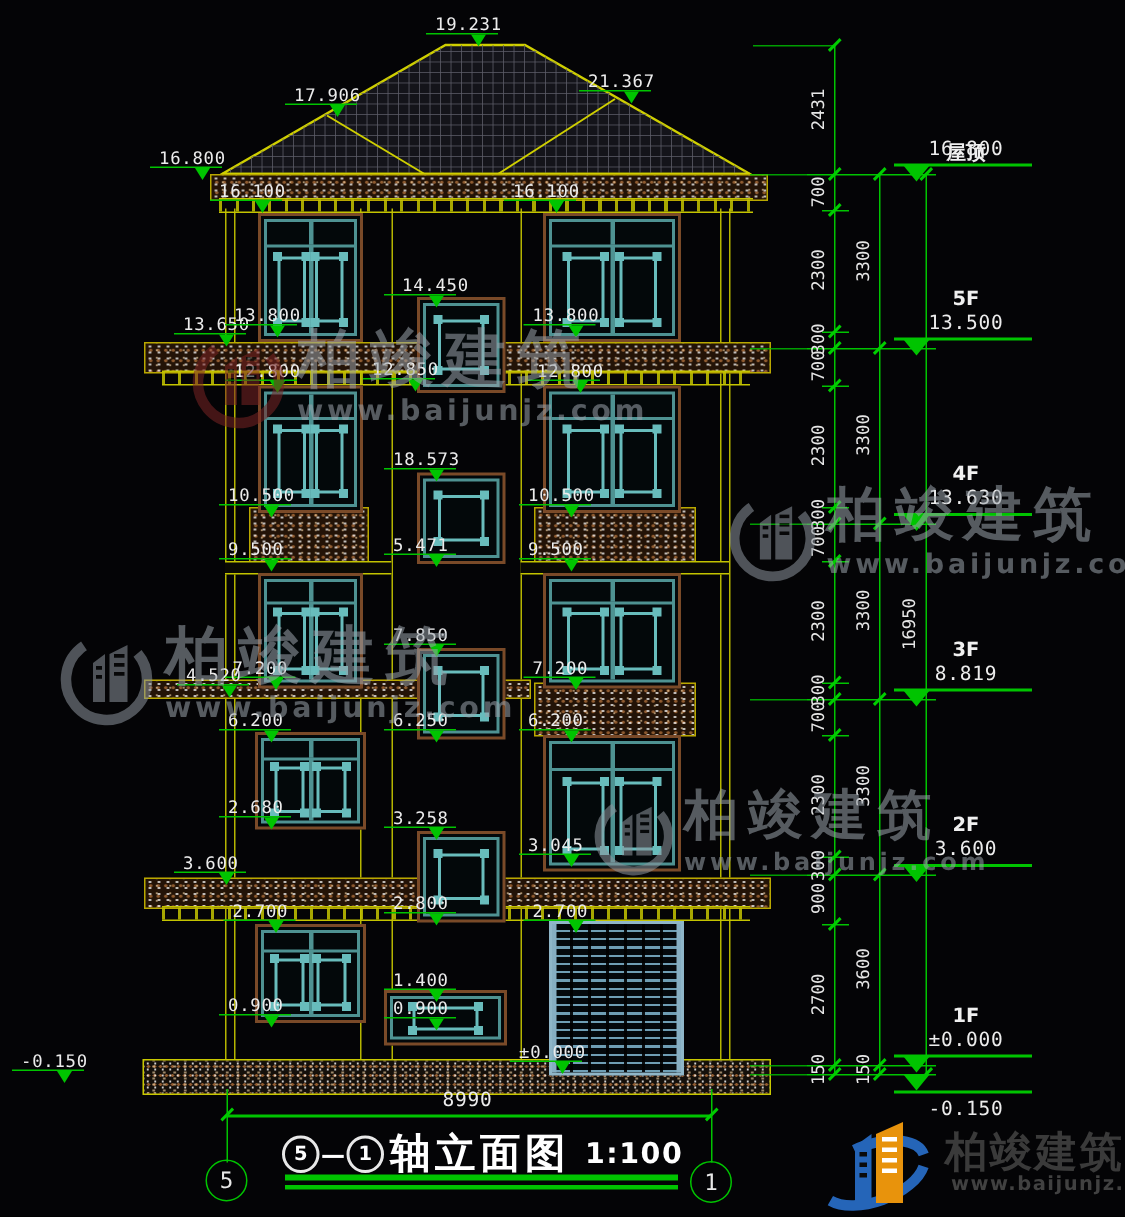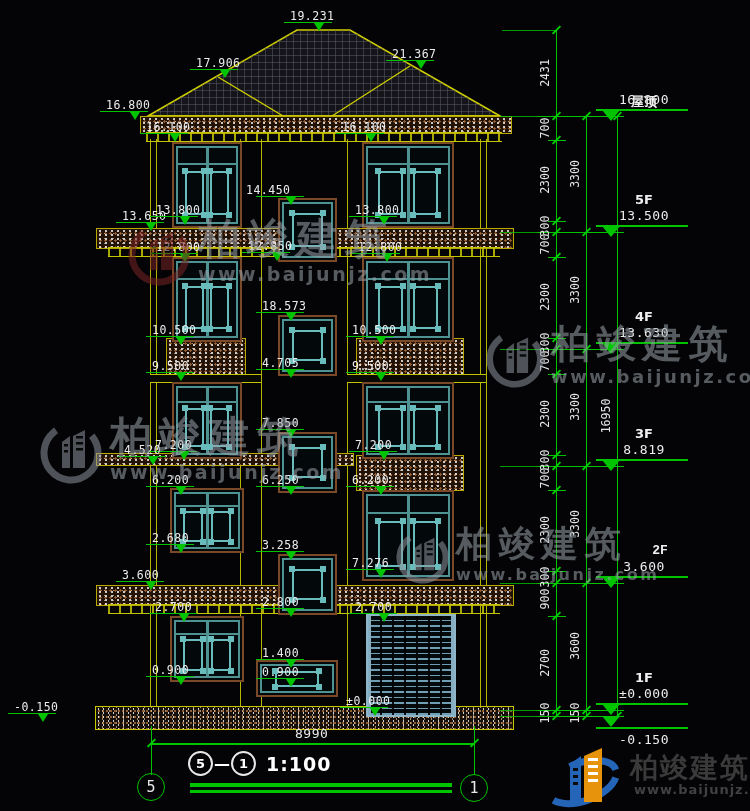--- a/index.html
+++ b/index.html
@@ -74,20 +74,21 @@
     <polygon points="15,96 164,10 217,10 367,96" fill="url(#rg)" stroke="none"></polygon>
     <line x1="85" y1="57" x2="150" y2="96" stroke="#cfcf00" stroke-width="1.3"></line>
     <line x1="277" y1="46" x2="199" y2="96" stroke="#cfcf00" stroke-width="1.3"></line>
     <line x1="15" y1="96" x2="367" y2="96" stroke="#cfcf00" stroke-width="1.6"></line>
   </svg>
 
   <div class="title-row">
     <span class="tb">5</span>
     <span class="tdash">—</span>
     <span class="tb">1</span>
+    <span class="tname">轴立面图</span>
     <span class="tscale">1:100</span>
   </div>
   <div class="gline" style="left:190px;top:783px;width:262px;height:3.5px;z-index:20"></div>
   <div class="gline" style="left:190px;top:789.5px;width:262px;height:3px;z-index:20"></div>
 
   <div class="footer">
     <svg width="88" height="62" viewBox="0 0 88 62">
       <ellipse cx="42" cy="36" rx="36" ry="19" fill="none" stroke="#2565b8" stroke-width="7" stroke-dasharray="72 46" stroke-dashoffset="-8" transform="rotate(-20 42 36)"></ellipse>
       <polygon points="30,56 30,18 41,10 41,56" fill="#2565b8"></polygon>
       <polygon points="44,56 44,10 62,2 62,56" fill="#e8930c"></polygon>
@@ -306,30 +307,30 @@
     <div class="lvl-tri" style="left: 176px; top: 677px; z-index: 10;"></div>
     <div class="lvl-t" style="left: 124px; top: 443px; z-index: 10;">4.520</div>
     <div class="lvl-l" style="left: 118px; top: 456px; width: 48px; z-index: 10;"></div>
     <div class="lvl-tri" style="left: 148px; top: 457px; z-index: 10;"></div>
     <div class="lvl-t" style="left: 122px; top: 568px; z-index: 10;">3.600</div>
     <div class="lvl-l" style="left: 116px; top: 581px; width: 48px; z-index: 10;"></div>
     <div class="lvl-tri" style="left: 146px; top: 582px; z-index: 10;"></div>
     <div class="lvl-t" style="left: 14px; top: 700px; z-index: 10;">-0.150</div>
     <div class="lvl-l" style="left: 8px; top: 713px; width: 48px; z-index: 10;"></div>
     <div class="lvl-tri" style="left: 38px; top: 714px; z-index: 10;"></div>
-    <div class="lvl-t" style="left: 246px; top: 183px; z-index: 10;">14.450</div>
+    <div class="lvl-t" style="left: 268px; top: 183px; z-index: 10;">14.450</div>
     <div class="lvl-l" style="left: 256px; top: 196px; width: 48px; z-index: 10;"></div>
     <div class="lvl-tri" style="left: 286px; top: 197px; z-index: 10;"></div>
     <div class="lvl-t" style="left: 248px; top: 239px; z-index: 10;">12.850</div>
     <div class="lvl-l" style="left: 242px; top: 252px; width: 48px; z-index: 10;"></div>
     <div class="lvl-tri" style="left: 272px; top: 253px; z-index: 10;"></div>
     <div class="lvl-t" style="left: 262px; top: 299px; z-index: 10;">18.573</div>
     <div class="lvl-l" style="left: 256px; top: 312px; width: 48px; z-index: 10;"></div>
     <div class="lvl-tri" style="left: 286px; top: 313px; z-index: 10;"></div>
-    <div class="lvl-t" style="left: 262px; top: 356px; z-index: 10;">4.705</div>
+    <div class="lvl-t" style="left: 262px; top: 356px; z-index: 10;">5.471</div>
     <div class="lvl-l" style="left: 256px; top: 369px; width: 48px; z-index: 10;"></div>
     <div class="lvl-tri" style="left: 286px; top: 370px; z-index: 10;"></div>
     <div class="lvl-t" style="left: 262px; top: 416px; z-index: 10;">7.850</div>
     <div class="lvl-l" style="left: 256px; top: 429px; width: 48px; z-index: 10;"></div>
     <div class="lvl-tri" style="left: 286px; top: 430px; z-index: 10;"></div>
     <div class="lvl-t" style="left: 262px; top: 473px; z-index: 10;">6.250</div>
     <div class="lvl-l" style="left: 256px; top: 486px; width: 48px; z-index: 10;"></div>
     <div class="lvl-tri" style="left: 286px; top: 487px; z-index: 10;"></div>
     <div class="lvl-t" style="left: 262px; top: 538px; z-index: 10;">3.258</div>
     <div class="lvl-l" style="left: 256px; top: 551px; width: 48px; z-index: 10;"></div>
@@ -354,21 +355,21 @@
     <div class="lvl-tri" style="left: 376px; top: 337px; z-index: 10;"></div>
     <div class="lvl-t" style="left: 352px; top: 359px; z-index: 10;">9.500</div>
     <div class="lvl-l" style="left: 346px; top: 372px; width: 48px; z-index: 10;"></div>
     <div class="lvl-tri" style="left: 376px; top: 373px; z-index: 10;"></div>
     <div class="lvl-t" style="left: 355px; top: 438px; z-index: 10;">7.200</div>
     <div class="lvl-l" style="left: 349px; top: 451px; width: 48px; z-index: 10;"></div>
     <div class="lvl-tri" style="left: 379px; top: 452px; z-index: 10;"></div>
     <div class="lvl-t" style="left: 352px; top: 473px; z-index: 10;">6.200</div>
     <div class="lvl-l" style="left: 346px; top: 486px; width: 48px; z-index: 10;"></div>
     <div class="lvl-tri" style="left: 376px; top: 487px; z-index: 10;"></div>
-    <div class="lvl-t" style="left: 352px; top: 556px; z-index: 10;">7.276</div>
+    <div class="lvl-t" style="left: 352px; top: 556px; z-index: 10;">3.045</div>
     <div class="lvl-l" style="left: 346px; top: 569px; width: 48px; z-index: 10;"></div>
     <div class="lvl-tri" style="left: 376px; top: 570px; z-index: 10;"></div>
     <div class="lvl-t" style="left: 355px; top: 600px; z-index: 10;">2.700</div>
     <div class="lvl-l" style="left: 349px; top: 613px; width: 48px; z-index: 10;"></div>
     <div class="lvl-tri" style="left: 379px; top: 614px; z-index: 10;"></div>
     <div class="lvl-t" style="left: 346px; top: 694px; z-index: 10;">±0.000</div>
     <div class="lvl-l" style="left: 340px; top: 707px; width: 48px; z-index: 10;"></div>
     <div class="lvl-tri" style="left: 370px; top: 708px; z-index: 10;"></div>
     <div class="gline" style="left: 556px; top: 30px; width: 1.4px; height: 686px; z-index: 8;"></div>
     <div class="tk" style="left: 551px; top: 29px; z-index: 9;"></div>
@@ -455,21 +456,21 @@
     <div class="gline" style="left: 596px; top: 225px; width: 92px; height: 1.5px; z-index: 9;"></div>
     <div class="fm-tri" style="left: 602px; top: 226px; z-index: 9;"></div>
     <div class="fm-name" style="left: 596px; top: 309px; z-index: 9;">4F</div>
     <div class="fm-val" style="left: 596px; top: 325px; z-index: 9;">13.630</div>
     <div class="gline" style="left: 596px; top: 342px; width: 92px; height: 1.5px; z-index: 9;"></div>
     <div class="fm-tri" style="left: 602px; top: 343px; z-index: 9;"></div>
     <div class="fm-name" style="left: 596px; top: 426px; z-index: 9;">3F</div>
     <div class="fm-val" style="left: 596px; top: 442px; z-index: 9;">8.819</div>
     <div class="gline" style="left: 596px; top: 459px; width: 92px; height: 1.5px; z-index: 9;"></div>
     <div class="fm-tri" style="left: 602px; top: 460px; z-index: 9;"></div>
-    <div class="fm-name" style="left: 612px; top: 543px; z-index: 9; font-family: Liberation Mono, monospace;">2F</div>
+    <div class="fm-name" style="left: 596px; top: 543px; z-index: 9;">2F</div>
     <div class="fm-val" style="left: 596px; top: 559px; z-index: 9;">3.600</div>
     <div class="gline" style="left: 596px; top: 576px; width: 92px; height: 1.5px; z-index: 9;"></div>
     <div class="fm-tri" style="left: 602px; top: 577px; z-index: 9;"></div>
     <div class="fm-name" style="left: 596px; top: 670px; z-index: 9;">1F</div>
     <div class="fm-val" style="left: 596px; top: 686px; z-index: 9;">±0.000</div>
     <div class="gline" style="left: 596px; top: 703px; width: 92px; height: 1.5px; z-index: 9;"></div>
     <div class="fm-tri" style="left: 602px; top: 704px; z-index: 9;"></div>
     <div class="gline" style="left: 596px; top: 727px; width: 92px; height: 1.5px; z-index: 9;"></div>
     <div class="fm-tri" style="left: 602px; top: 716px; z-index: 9;"></div>
     <div class="fm-val" style="left: 596px; top: 732px; z-index: 9;">-0.150</div>

